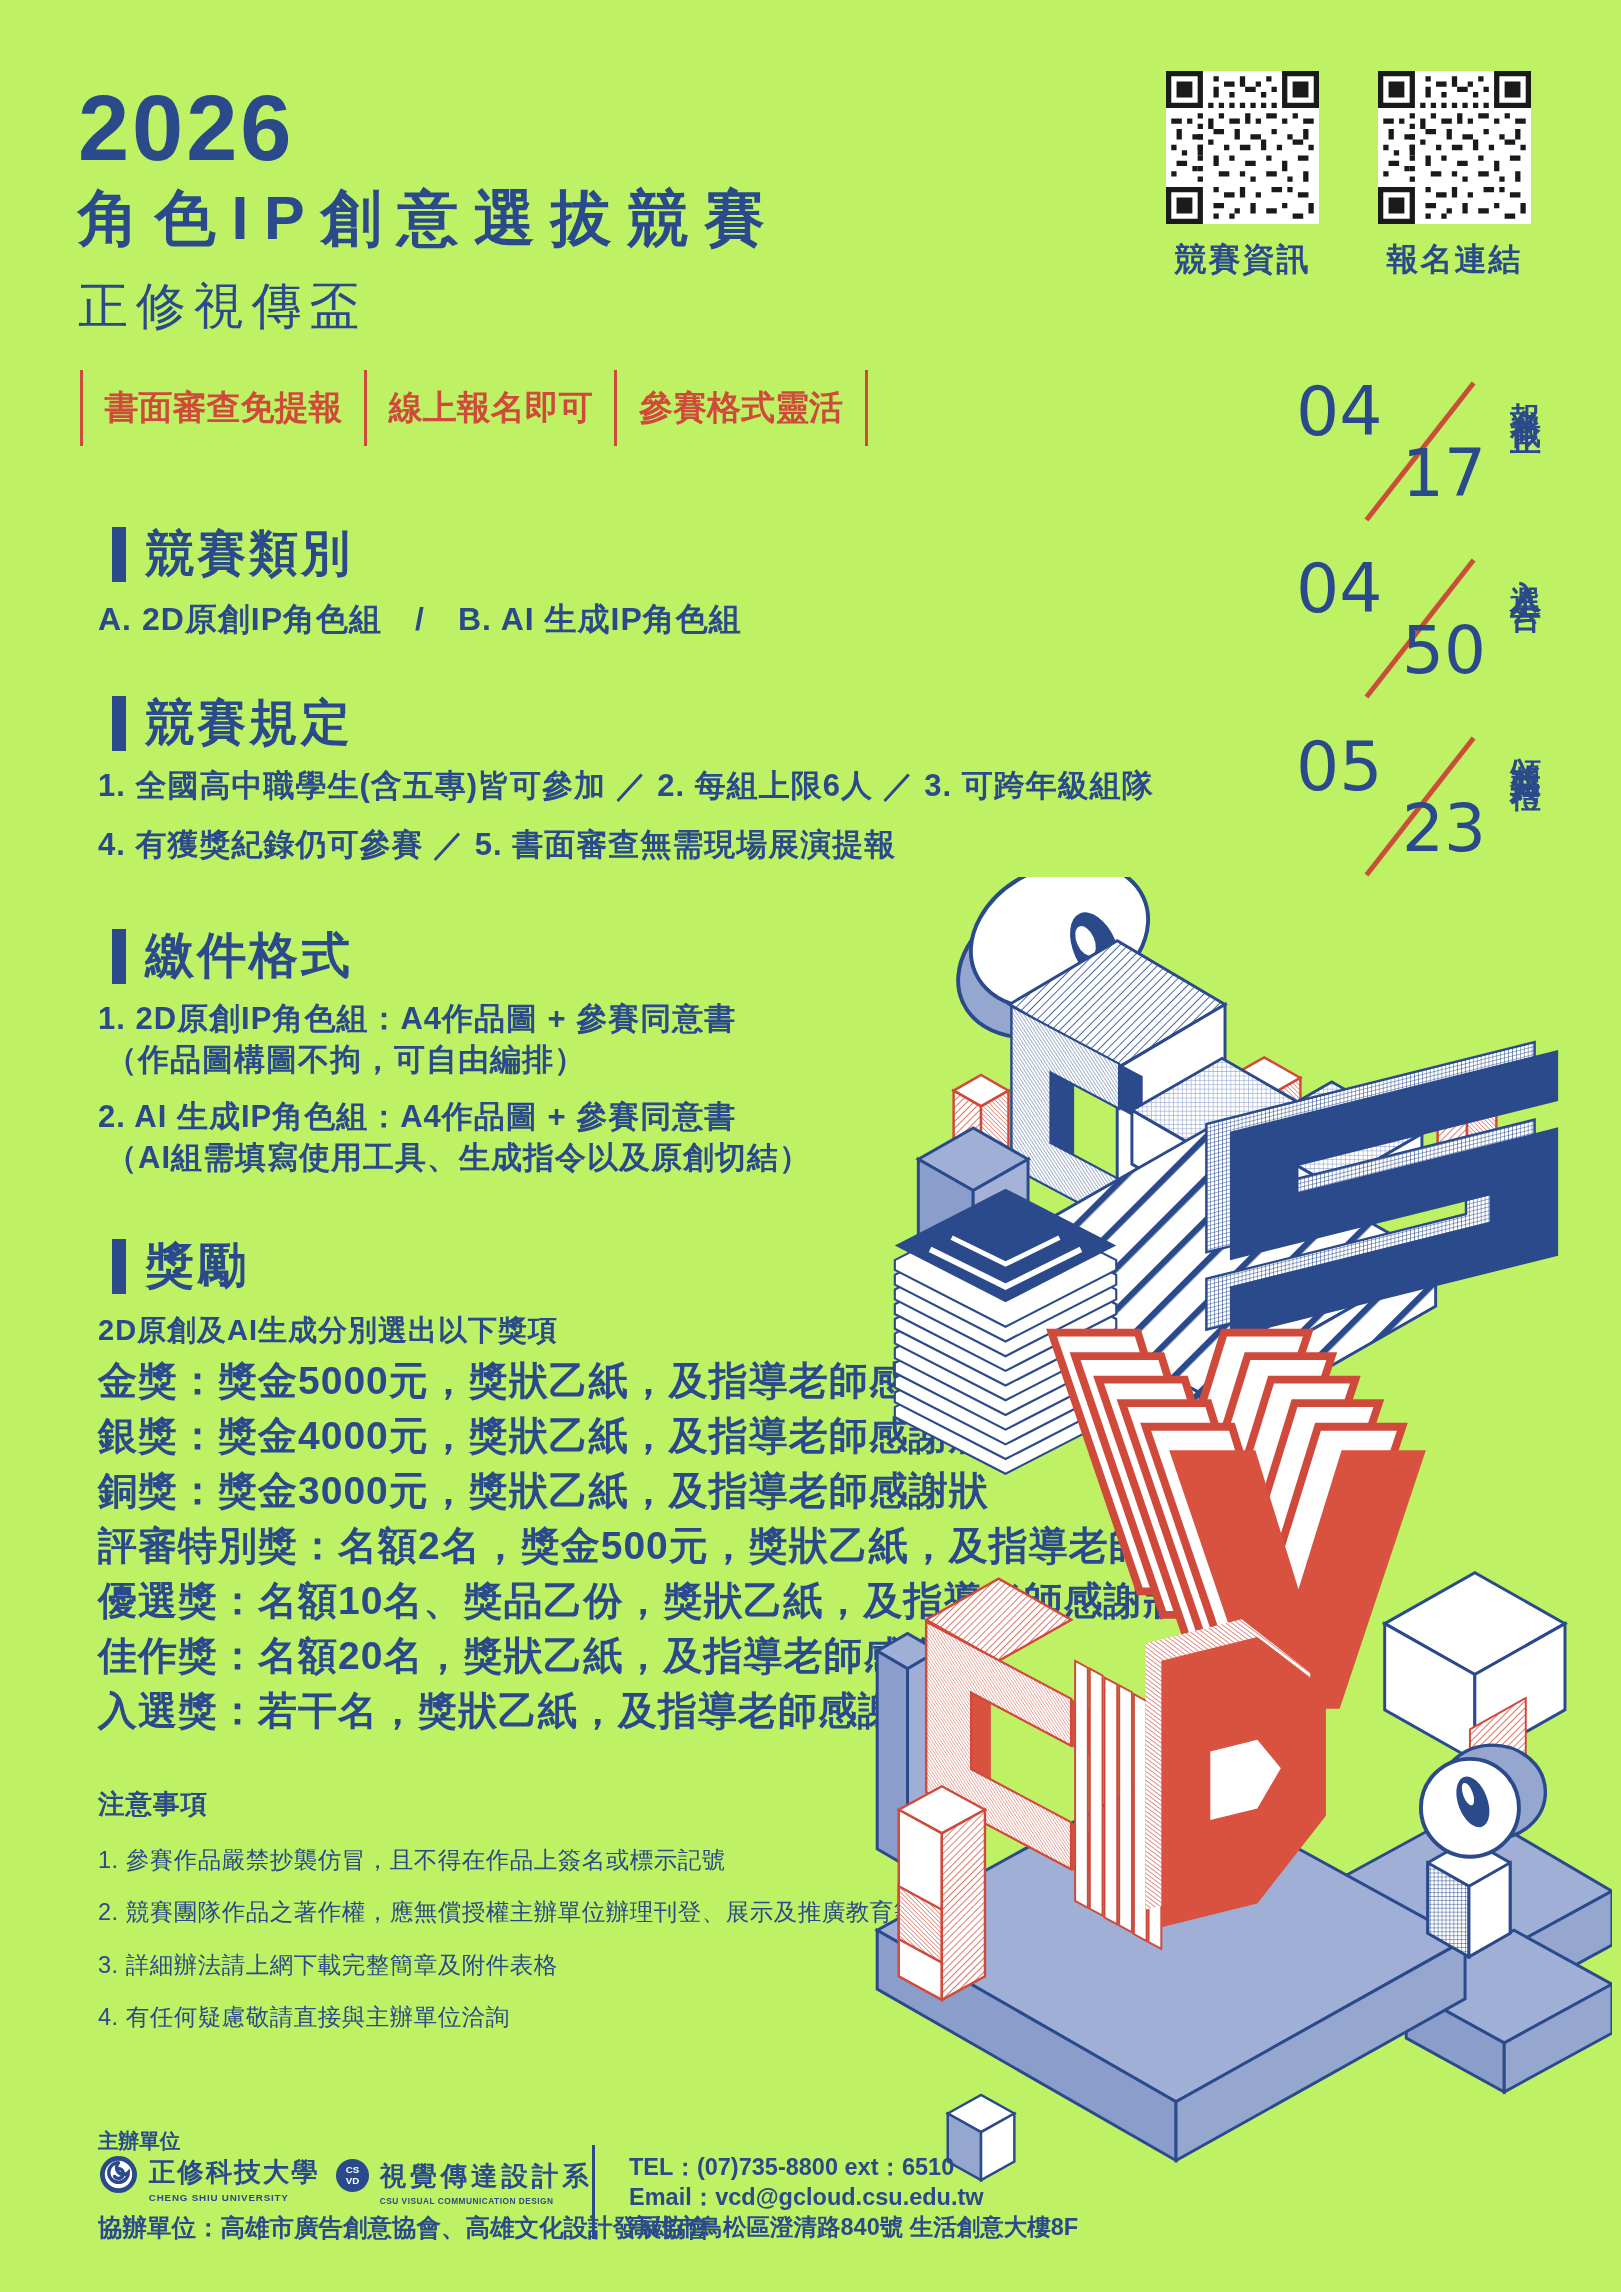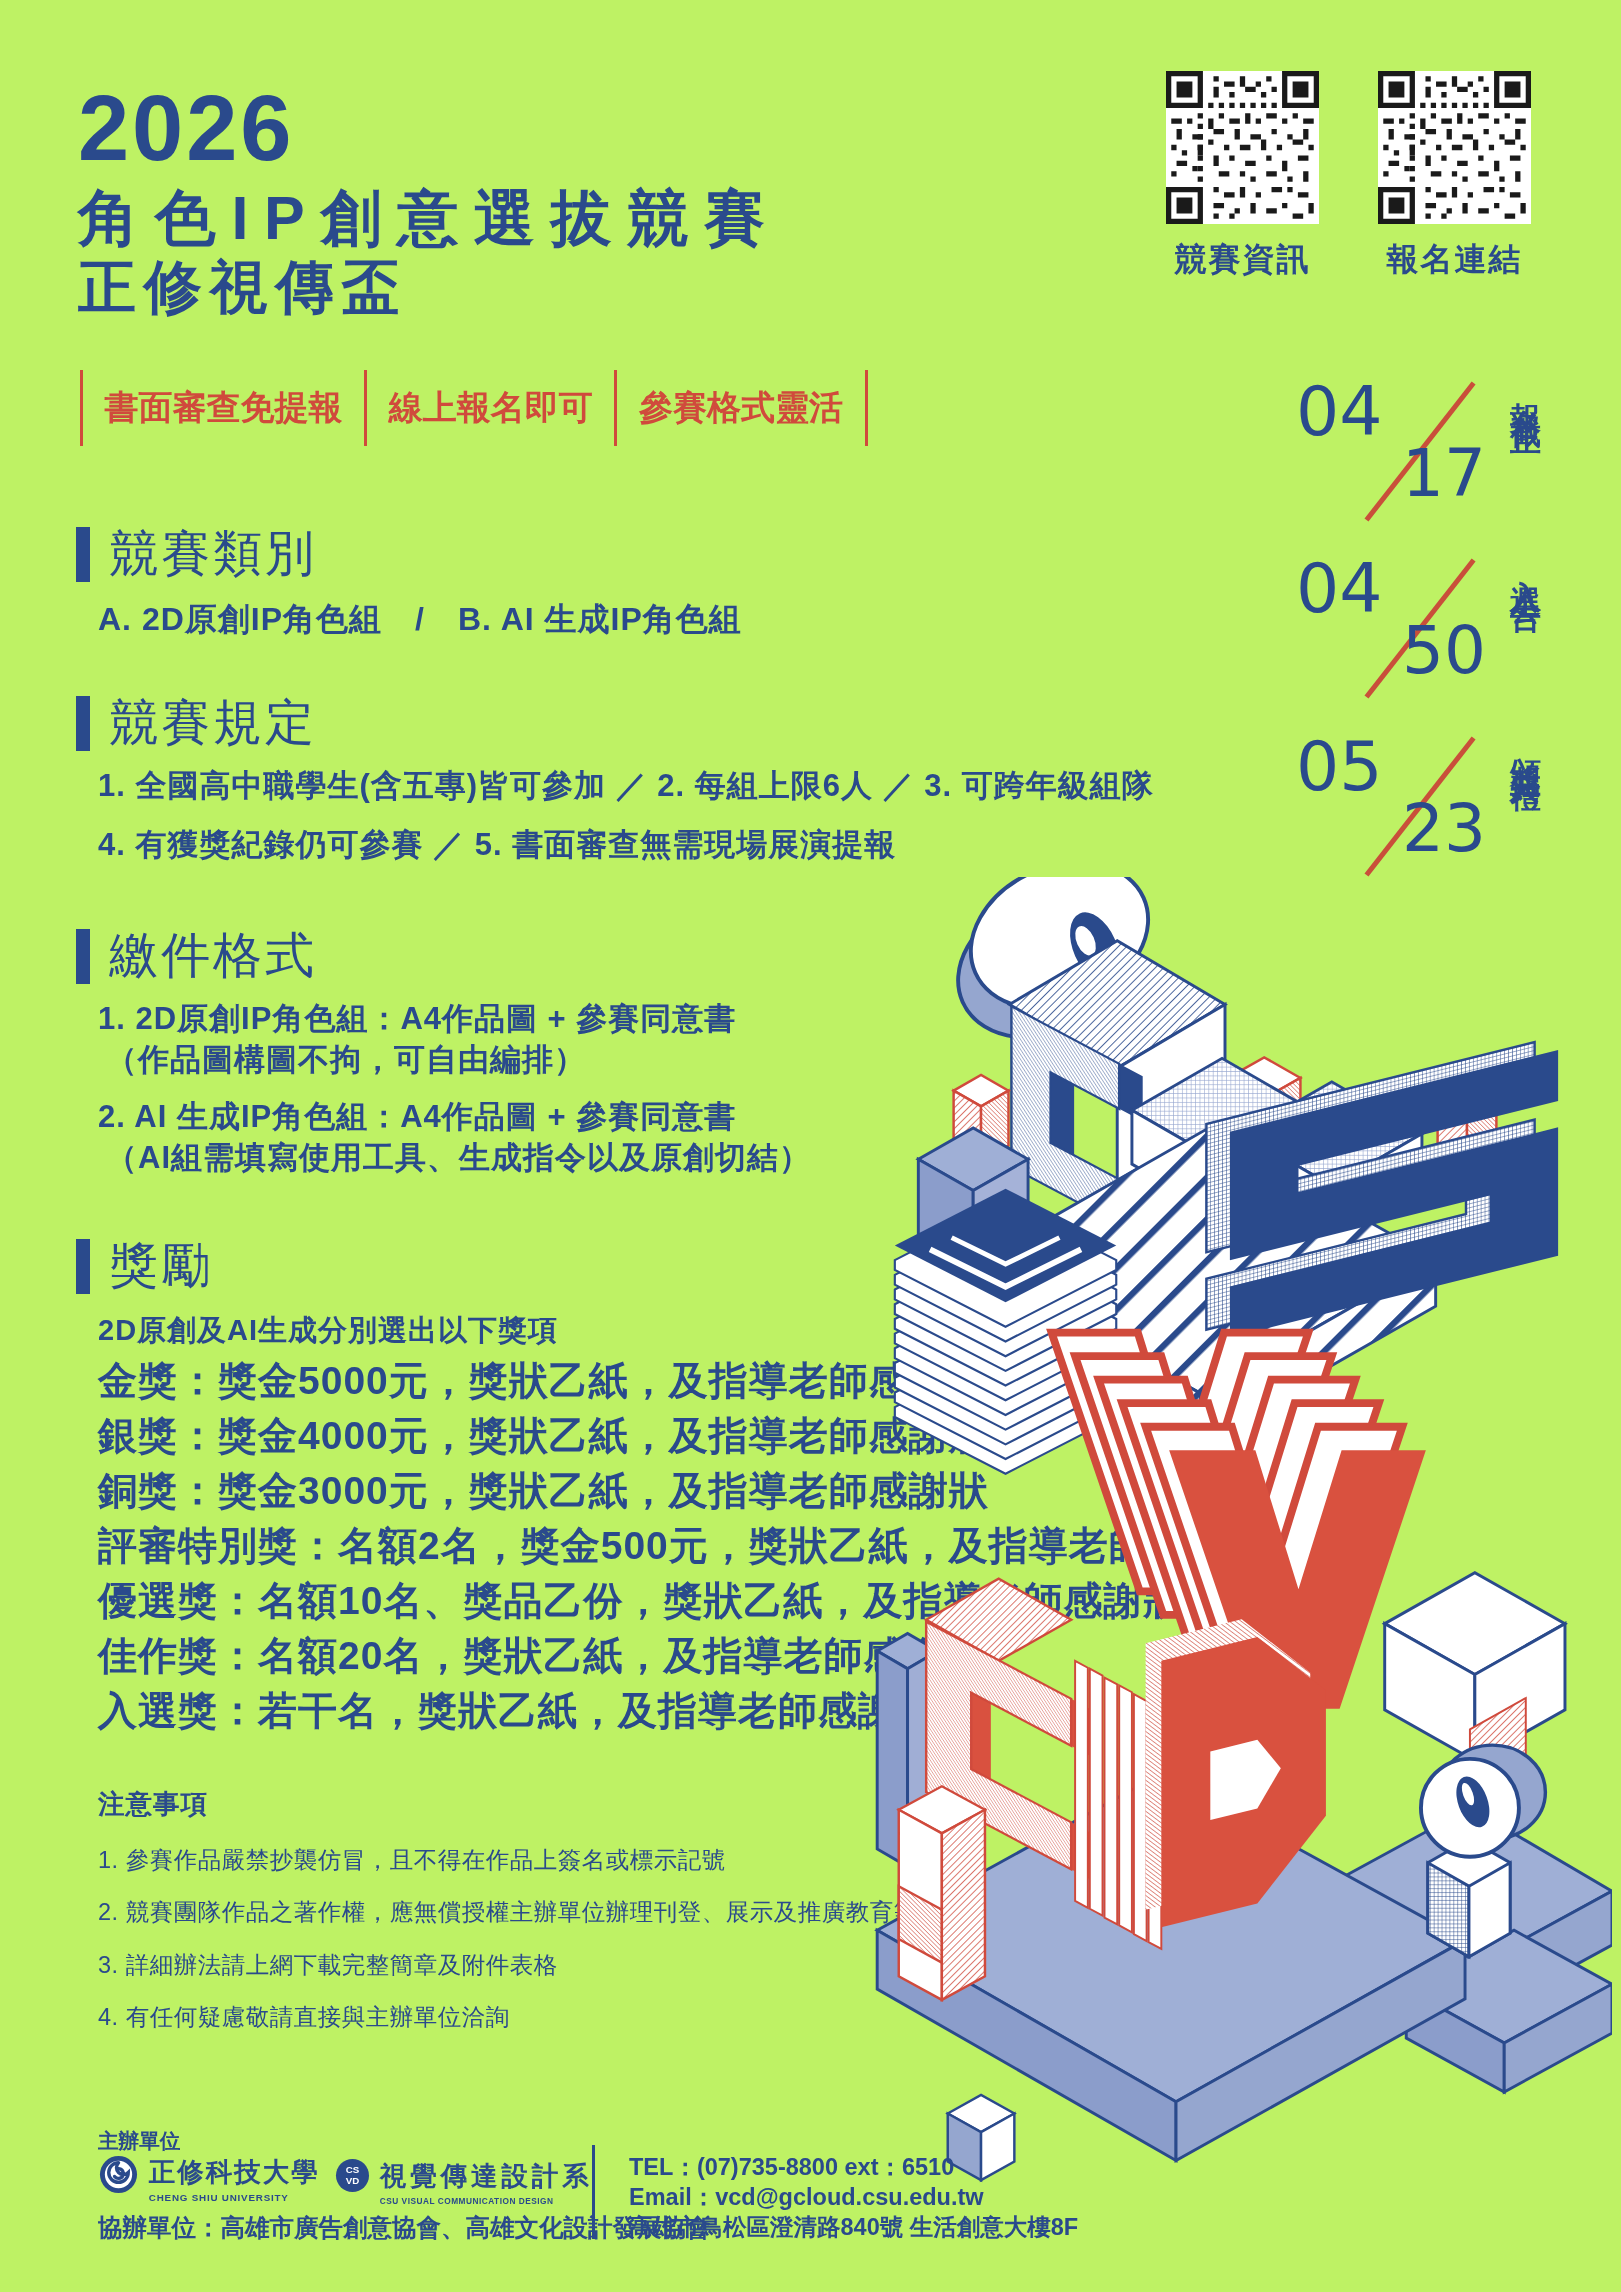--- a/index.html
+++ b/index.html
@@ -9,38 +9,38 @@
   }
   html,body{margin:0;padding:0;background:#e8e8e8;}
   .page{
     position:relative;width:1621px;height:2293px;background:#bef264;
     margin:0 auto;overflow:hidden;
     font-family:"Liberation Sans","DejaVu Sans",sans-serif;color:var(--navy);
   }
   
   .year{position:absolute;left:78px;top:76px;font-size:92px;font-weight:800;letter-spacing:2.9px;}
   .main-title{position:absolute;left:78px;top:178px;font-size:61px;font-weight:700;letter-spacing:15.7px;white-space:nowrap;}
-  .cup-title{position:absolute;left:78px;top:249px;font-size:58px;font-weight:700;letter-spacing:7.8px;white-space:nowrap;}
+  .cup-title{position:absolute;left:78px;top:273px;font-size:50px;font-weight:400;letter-spacing:7.8px;white-space:nowrap;}
   .badges{position:absolute;left:80px;top:370px;display:flex;align-items:stretch;height:76px;}
   .badge{display:flex;align-items:center;padding:0 21.6px;border-left:3.9px solid var(--red);
          color:var(--red);font-size:34px;font-weight:600;white-space:nowrap;}
   .badges::after{content:"";display:block;width:3.9px;background:var(--red);}
   
   .qr-box{position:absolute;width:153px;text-align:center;}
   .qr-box svg{width:153px;height:153px;display:block;}
   .qr-label{margin-top:13.7px;font-size:32px;font-weight:700;letter-spacing:2px;white-space:nowrap;}
   
   .date-group{position:absolute;left:1296px;width:263px;height:149px;}
   .date-month{position:absolute;left:0;top:-5.9px;font-size:68px;font-weight:500;font-family:"DejaVu Sans",sans-serif;}
   .date-day{position:absolute;left:106px;top:57px;font-size:66px;font-weight:500;font-family:"DejaVu Sans",sans-serif;}
   .date-slash{position:absolute;left:37px;top:71px;width:174px;height:4.9px;background:#c94f3a;transform:rotate(-52deg);}
   .date-label{position:absolute;left:208px;top:0;height:157px;writing-mode:vertical-rl;
               font-size:31px;font-weight:600;letter-spacing:6.9px;white-space:nowrap;}
   
-  .sec-h{position:absolute;display:flex;align-items:center;gap:19.6px;font-size:49px;font-weight:400;letter-spacing:2.9px;white-space:nowrap;}
+  .sec-h{position:absolute;display:flex;align-items:center;gap:19.6px;font-size:49px;font-weight:700;letter-spacing:2.9px;white-space:nowrap;margin-left:36px;}
   .sec-h::before{content:"";display:block;width:13.7px;height:55px;background:var(--navy);}
   .body-line{position:absolute;font-size:32px;font-weight:700;white-space:nowrap;letter-spacing:1px;}
   .award-list{position:absolute;left:98px;top:1353px;}
   .award-list .award{font-size:39px;font-weight:600;line-height:55px;white-space:nowrap;letter-spacing:1px;}
   .notes{position:absolute;left:98px;top:1786px;}
   .notes .notes-title{font-size:26.5px;font-weight:600;margin-bottom:21.6px;letter-spacing:1px;}
   .notes .note{font-size:23.5px;font-weight:500;margin-bottom:20.6px;white-space:nowrap;letter-spacing:0.5px;}
   
   .org-label{position:absolute;left:98px;top:2127px;font-size:20.6px;font-weight:600;}
   .logo-row{position:absolute;left:98px;top:2154px;display:flex;align-items:flex-start;}

